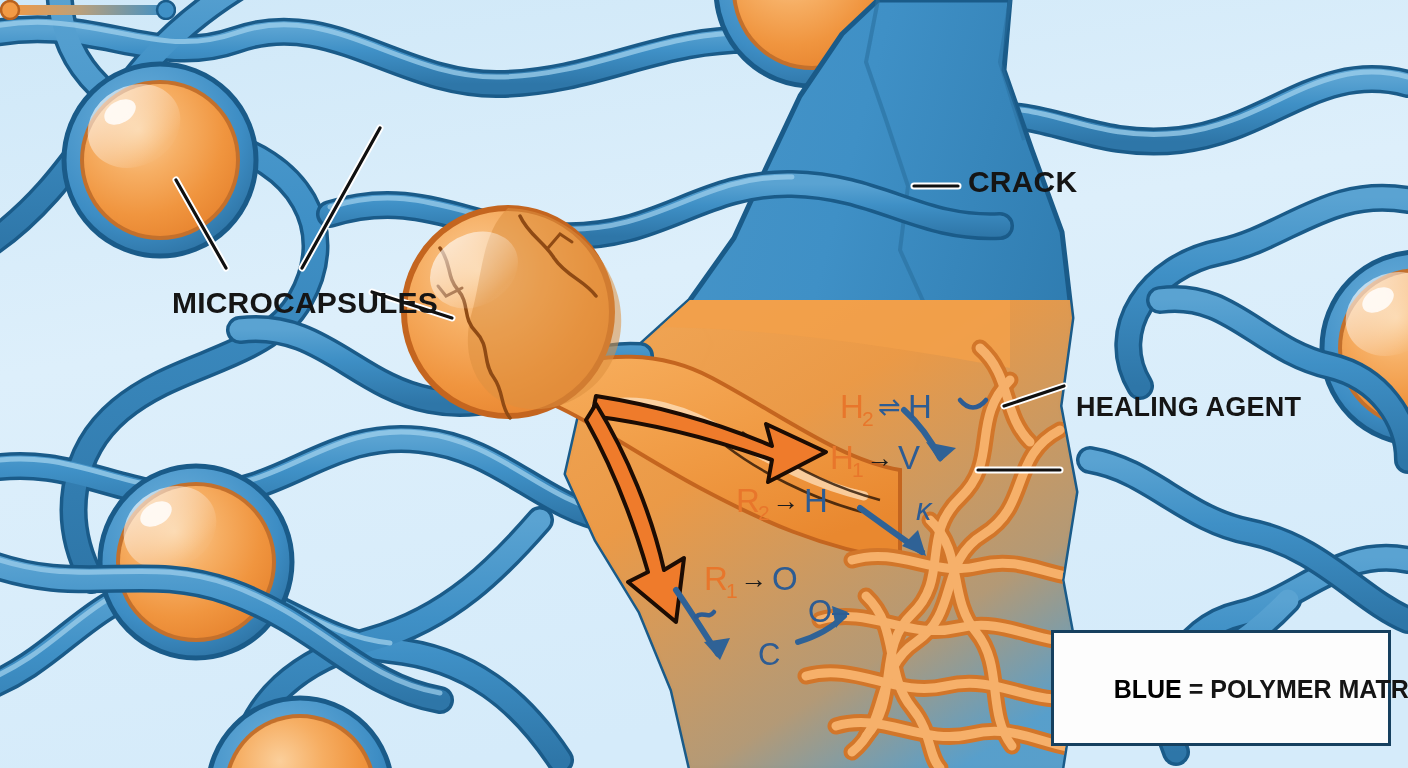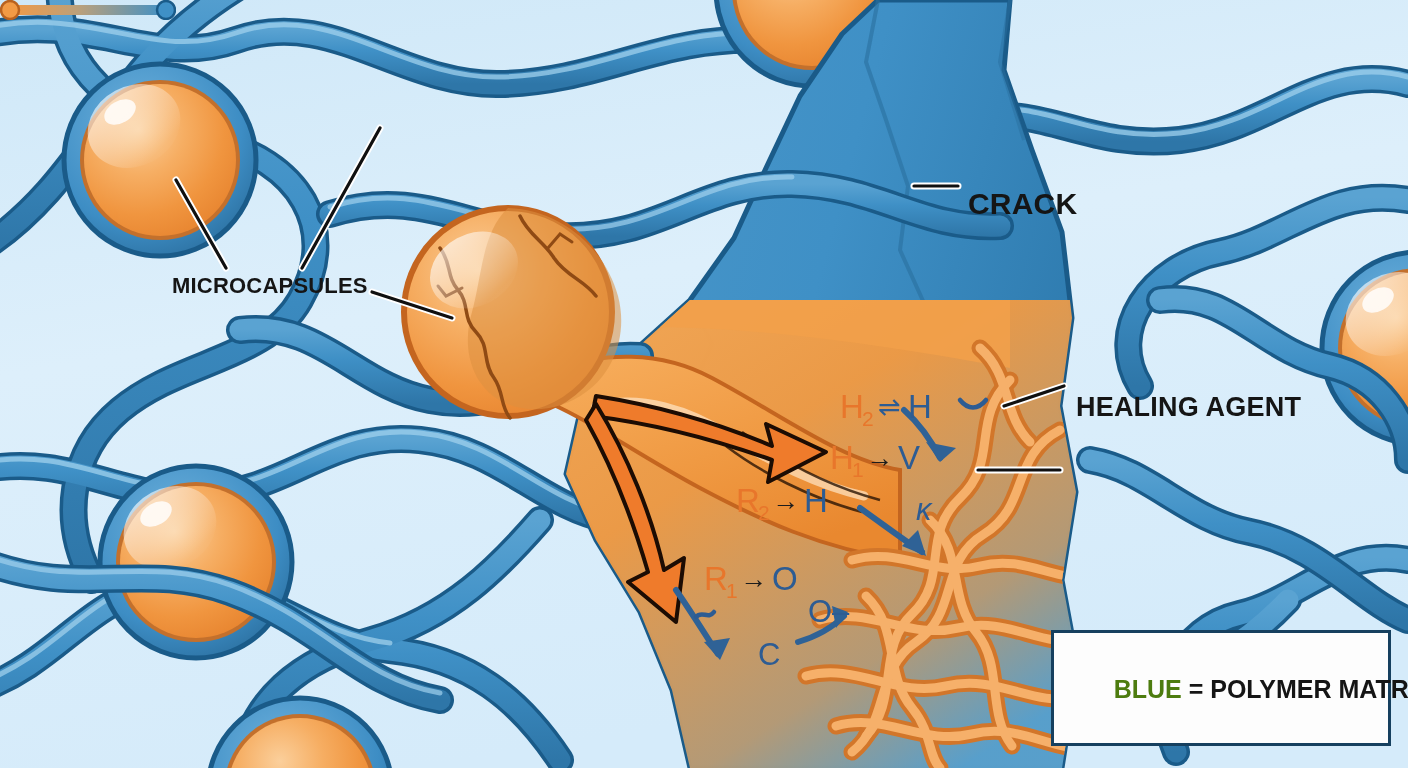--- a/index.html
+++ b/index.html
@@ -11,32 +11,32 @@
   #stage svg{position:absolute;top:0;left:0;}
   .lbl{
     position:absolute;
     font-family:"Liberation Sans",sans-serif;
     font-weight:700;
     color:#151515;
     letter-spacing:.2px;
     white-space:pre;
     line-height:1.06;
   }
-  #lbl-microcapsules{left:172px;top:274px;font-size:22px;}
-  #lbl-crack{left:968px;top:166px;font-size:30px;margin-top:22px;}
+  #lbl-microcapsules{left:172px;top:287px;font-size:30px;}
+  #lbl-crack{left:968px;top:166px;font-size:30px;}
   #lbl-healing{left:1076px;top:393px;font-size:27px;text-align:right;}
   #lbl-polym{left:1068px;top:458px;font-size:27px;}
 
   #legend{
     position:absolute;left:1051px;top:630px;width:340px;height:116px;
     background:#fdfdfd;border:3px solid #16405f;
     box-sizing:border-box;padding:12px 0 0 18px;
   }
   .legrow{font-size:25px;font-weight:700;color:#151515;white-space:pre;line-height:1.18;}
-  .lg-blue{color:#4d7c0f;text-align:right;}
+  .lg-blue{color:#000000;text-align:right;}
   .lg-orange{color:#df8030;}
 
   #swatch{position:absolute;left:1073px;top:372px;width:176px;height:20px;}
 </style>
 </head>
 <body>
 
 <div id="stage">
 
   <svg width="1408" height="768" viewBox="0 0 1408 768">

